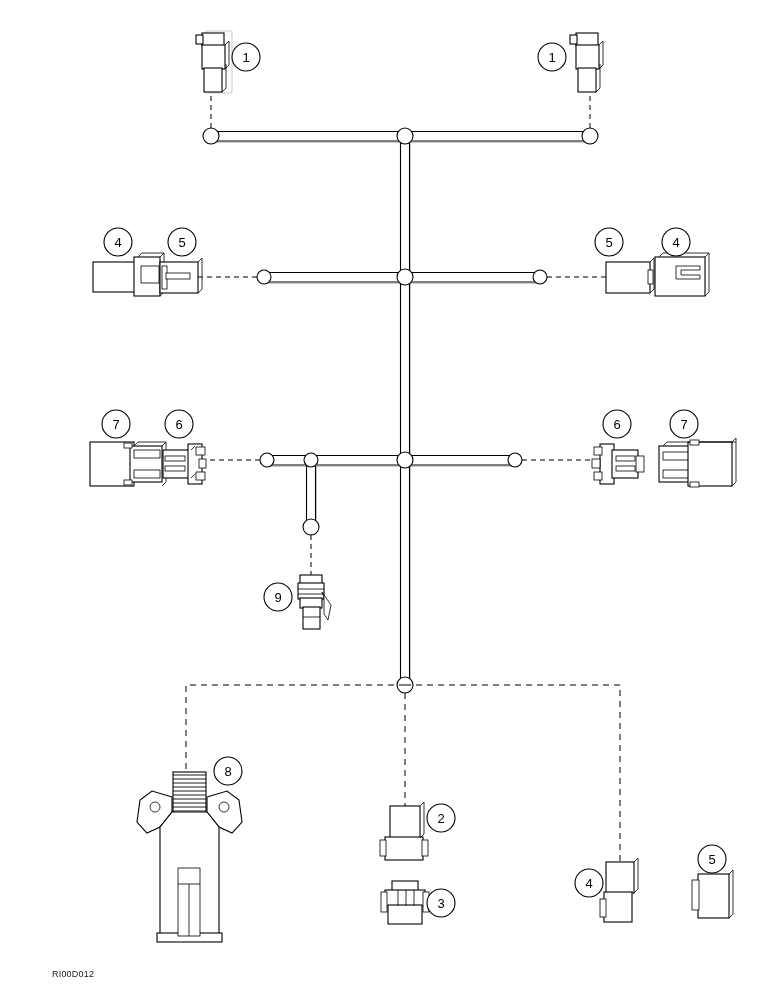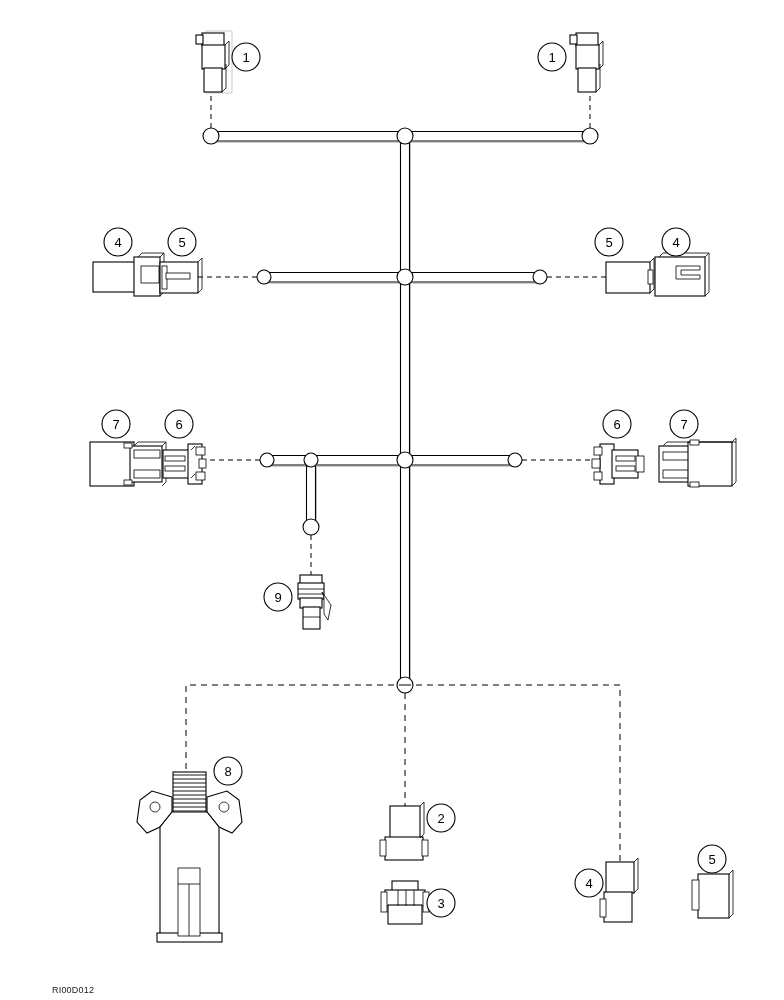--- a/index.html
+++ b/index.html
@@ -30,21 +30,20 @@
   }
   .drawing-number {
     position: absolute;
     left: 52px;
     top: 969px;
     font-family: "Liberation Sans", sans-serif;
     font-size: 9px;
     letter-spacing: 0.2px;
     color: #1a1a1a;
     white-space: nowrap;
-    margin-top: 16px;
   }
 </style>
 </head>
 <body>
 
 <div id="sheet">
 
   <svg id="diagram-svg" viewBox="0 0 784 1000">
     <defs>
       <style>

